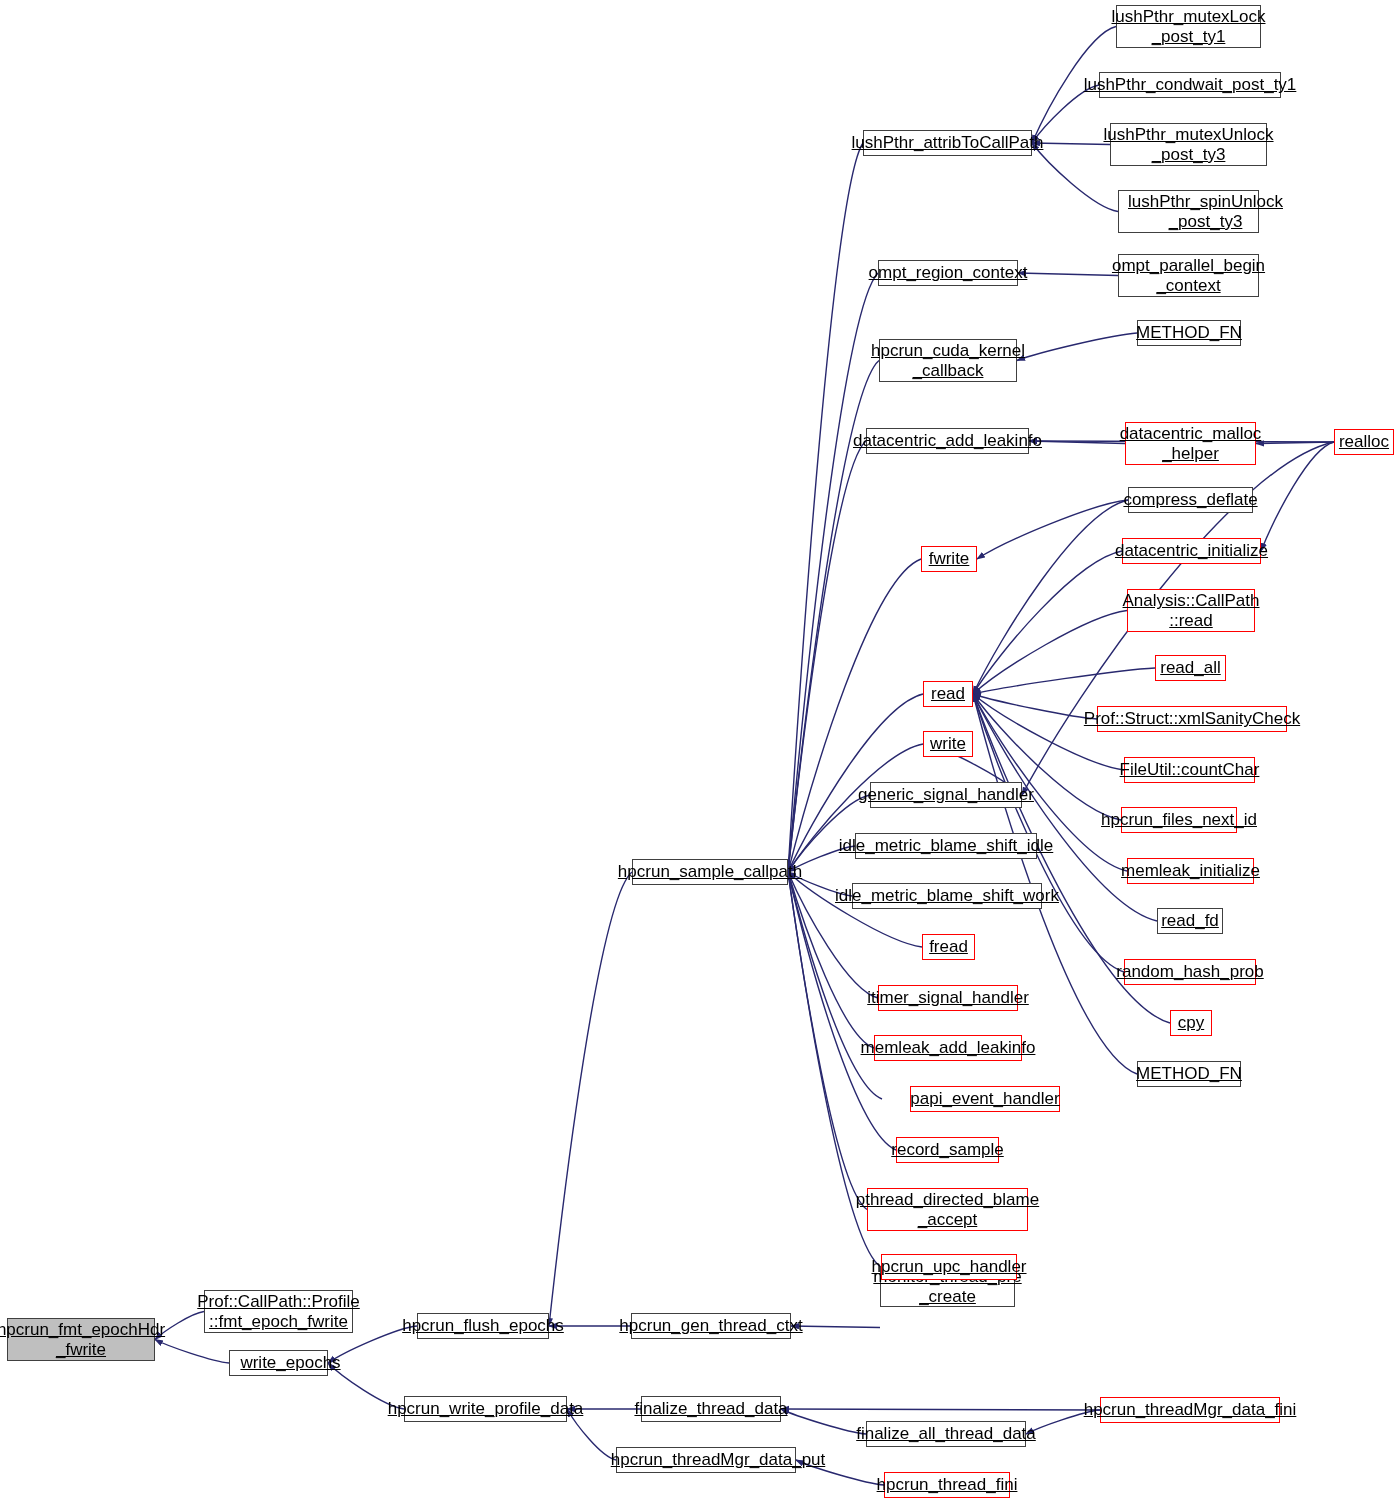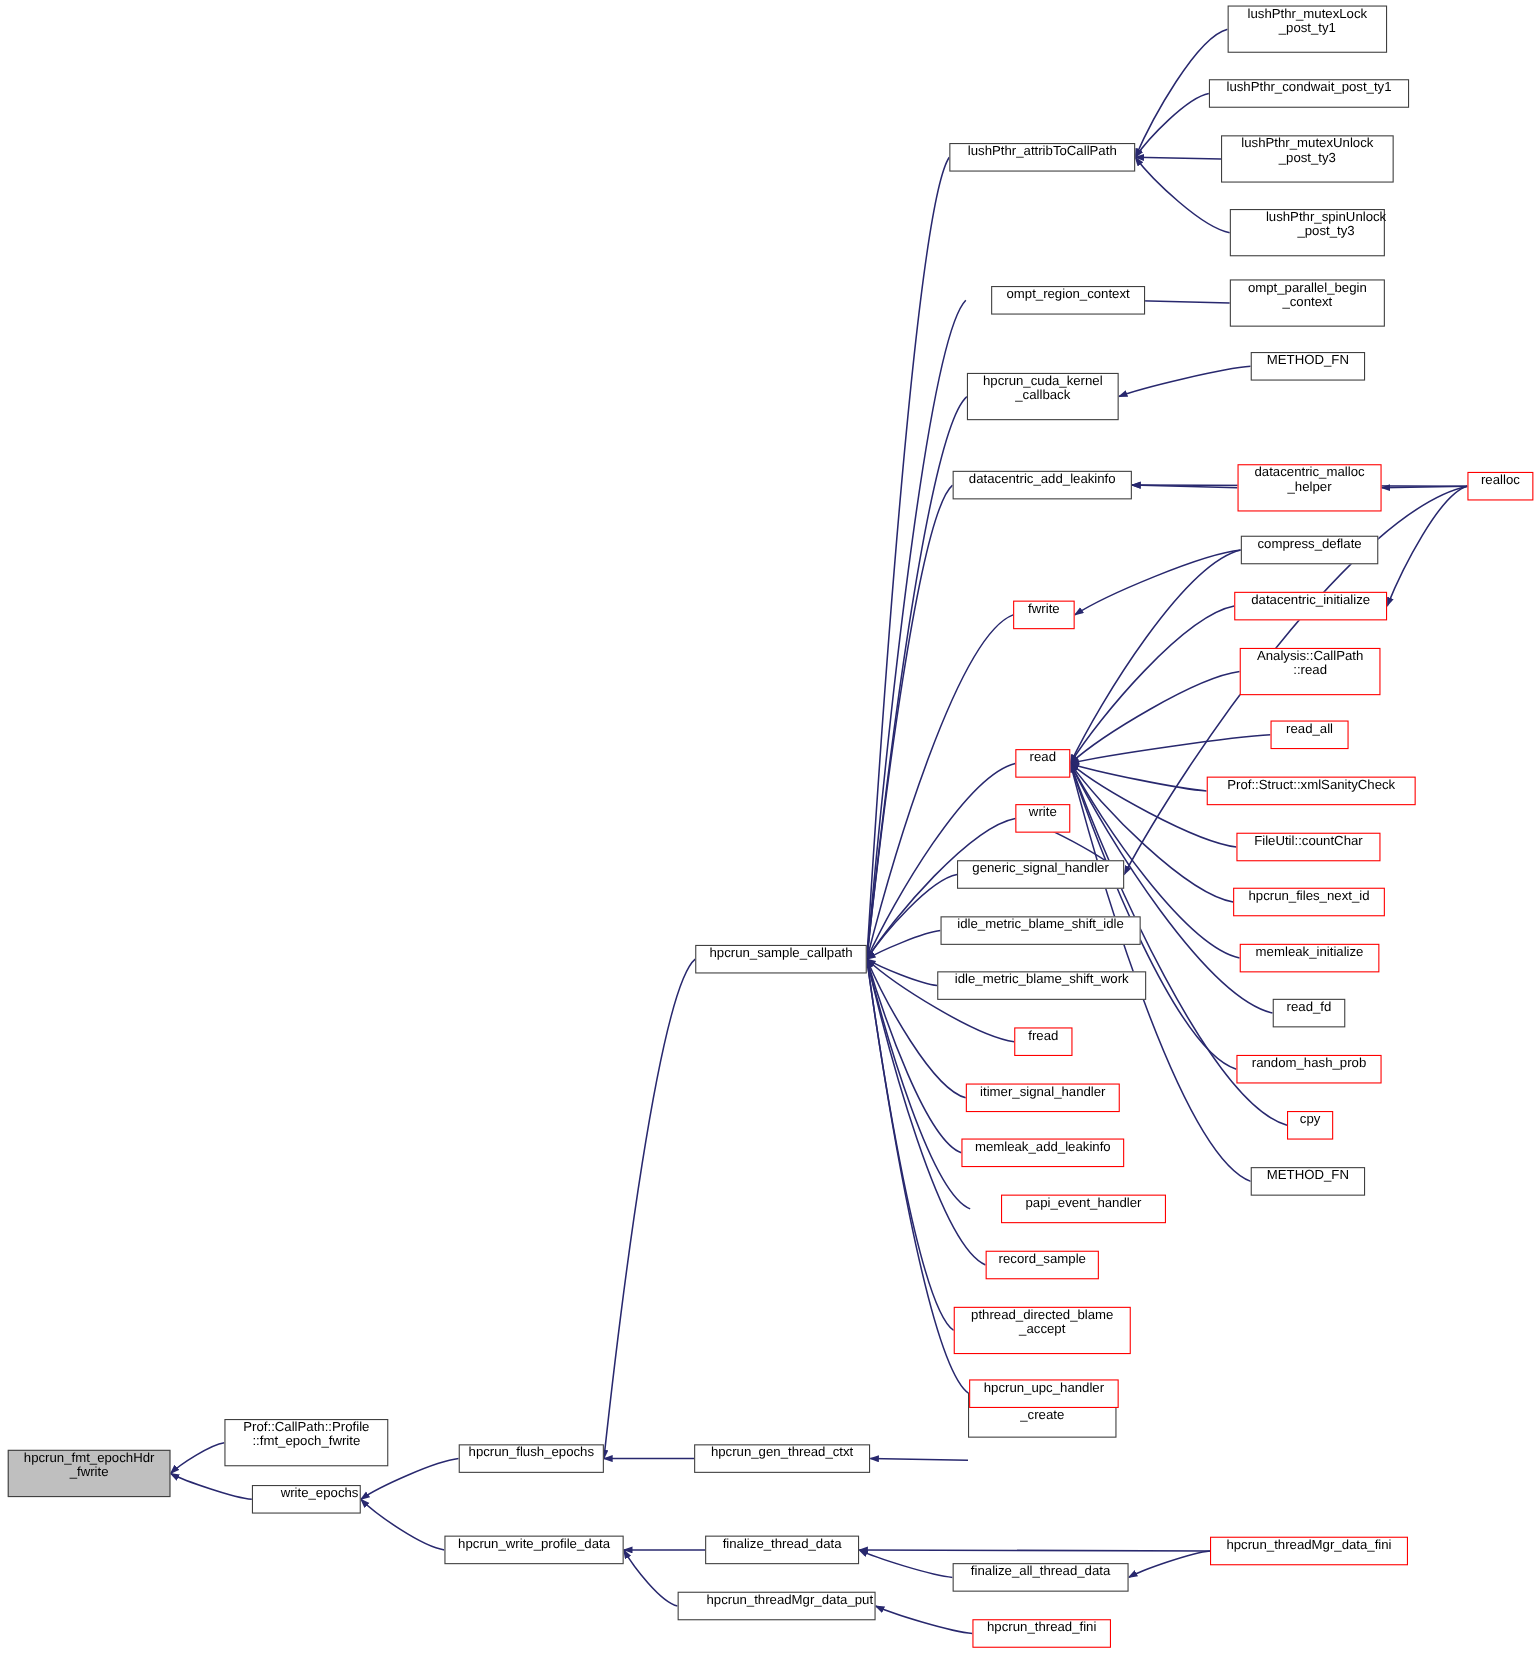--- a/index.html
+++ b/index.html
@@ -3,30 +3,31 @@
 <meta charset="utf-8">
 <style>
   html,body{margin:0;padding:0;background:#ffffff;}
   body{font-family:"Liberation Sans","DejaVu Sans",sans-serif;}
   #canvas{position:relative;width:1400px;height:1505px;background:#fff;overflow:hidden;}
   #edges{position:absolute;left:0;top:0;width:1400px;height:1505px;pointer-events:none;}
   .node{
     position:absolute;
     box-sizing:border-box;
     display:flex;
-    align-items:flex-start;
+    align-items:center;
     justify-content:center;
     text-align:center;
     background:#ffffff;
     border:1px solid #000000;
-    font-size:12px;
+    font-size:17px;
     line-height:1.12;
     color:#000;
     white-space:pre-line;
     letter-spacing:0px;
+    text-decoration:underline;
   }
   .node.red{border:1px solid #ff0000;}
   .node.cur{background:#bfbfbf;border:1px solid #404040;}
   .node.blk{border:1px solid #404040;}
 </style>
 </head>
 <body>
 
 <div id="canvas">
   <svg id="edges" viewBox="0 0 1400 1505" xmlns="http://www.w3.org/2000/svg">
@@ -111,42 +112,42 @@
       <div class="node red" style="left: 884px; top: 1472px; width: 126px; height: 26px;"><span>hpcrun_thread_fini</span></div>
       <div class="node blk" style="left: 632px; top: 859px; width: 156px; height: 26px;"><span>hpcrun_sample_callpath</span></div>
       <div class="node blk" style="left: 863px; top: 130px; width: 169px; height: 26px;"><span>lushPthr_attribToCallPath</span></div>
       <div class="node blk" style="left: 1116px; top: 5px; width: 145px; height: 43px;"><span>lushPthr_mutexLock
 _post_ty1</span></div>
       <div class="node blk" style="left: 1099px; top: 72px; width: 182px; height: 26px;"><span>lushPthr_condwait_post_ty1</span></div>
       <div class="node blk" style="left: 1110px; top: 123px; width: 157px; height: 43px;"><span>lushPthr_mutexUnlock
 _post_ty3</span></div>
       <div class="node blk" style="left: 1118px; top: 190px; width: 141px; height: 43px; padding-left: 34px;"><span>lushPthr_spinUnlock
 _post_ty3</span></div>
-      <div class="node blk" style="left: 878px; top: 260px; width: 140px; height: 26px; margin-left: 23px;"><span>ompt_region_context</span></div>
+      <div class="node blk" style="left: 878px; top: 260px; width: 140px; height: 26px;"><span>ompt_region_context</span></div>
       <div class="node blk" style="left: 1118px; top: 254px; width: 141px; height: 43px;"><span>ompt_parallel_begin
 _context</span></div>
       <div class="node blk" style="left: 879px; top: 339px; width: 138px; height: 43px;"><span>hpcrun_cuda_kernel
 _callback</span></div>
       <div class="node blk" style="left: 1137px; top: 320px; width: 104px; height: 26px;"><span>METHOD_FN</span></div>
       <div class="node blk" style="left: 866px; top: 428px; width: 163px; height: 26px;"><span>datacentric_add_leakinfo</span></div>
       <div class="node red" style="left: 1125px; top: 422px; width: 131px; height: 43px;"><span>datacentric_malloc
 _helper</span></div>
       <div class="node red" style="left: 1334px; top: 429px; width: 60px; height: 26px;"><span>realloc</span></div>
       <div class="node blk" style="left: 1128px; top: 487px; width: 125px; height: 26px;"><span>compress_deflate</span></div>
       <div class="node red" style="left: 1122px; top: 538px; width: 139px; height: 26px;"><span>datacentric_initialize</span></div>
       <div class="node red" style="left: 921px; top: 546px; width: 56px; height: 26px;"><span>fwrite</span></div>
       <div class="node red" style="left: 1127px; top: 589px; width: 128px; height: 43px;"><span>Analysis::CallPath
 ::read</span></div>
       <div class="node red" style="left: 1155px; top: 655px; width: 71px; height: 26px;"><span>read_all</span></div>
       <div class="node red" style="left: 923px; top: 681px; width: 50px; height: 26px;"><span>read</span></div>
       <div class="node red" style="left: 1097px; top: 706px; width: 190px; height: 26px;"><span>Prof::Struct::xmlSanityCheck</span></div>
       <div class="node red" style="left: 923px; top: 731px; width: 50px; height: 26px;"><span>write</span></div>
       <div class="node red" style="left: 1124px; top: 757px; width: 131px; height: 26px;"><span>FileUtil::countChar</span></div>
       <div class="node blk" style="left: 870px; top: 782px; width: 152px; height: 26px;"><span>generic_signal_handler</span></div>
-      <div class="node red" style="left: 1121px; top: 807px; width: 138px; height: 26px;"><span>hpcrun_files_next_id</span></div>
+      <div class="node red" style="left: 1121px; top: 807px; width: 116px; height: 26px;"><span>hpcrun_files_next_id</span></div>
       <div class="node blk" style="left: 855px; top: 833px; width: 182px; height: 26px;"><span>idle_metric_blame_shift_idle</span></div>
       <div class="node red" style="left: 1127px; top: 858px; width: 127px; height: 26px;"><span>memleak_initialize</span></div>
       <div class="node blk" style="left: 852px; top: 883px; width: 190px; height: 26px;"><span>idle_metric_blame_shift_work</span></div>
       <div class="node blk" style="left: 1157px; top: 908px; width: 66px; height: 26px;"><span>read_fd</span></div>
       <div class="node red" style="left: 922px; top: 934px; width: 53px; height: 26px;"><span>fread</span></div>
       <div class="node red" style="left: 1124px; top: 959px; width: 132px; height: 26px;"><span>random_hash_prob</span></div>
       <div class="node red" style="left: 878px; top: 985px; width: 140px; height: 26px;"><span>itimer_signal_handler</span></div>
       <div class="node red" style="left: 1170px; top: 1010px; width: 42px; height: 26px;"><span>cpy</span></div>
       <div class="node red" style="left: 874px; top: 1035px; width: 148px; height: 26px;"><span>memleak_add_leakinfo</span></div>
       <div class="node blk" style="left: 1137px; top: 1061px; width: 104px; height: 26px;"><span>METHOD_FN</span></div>

